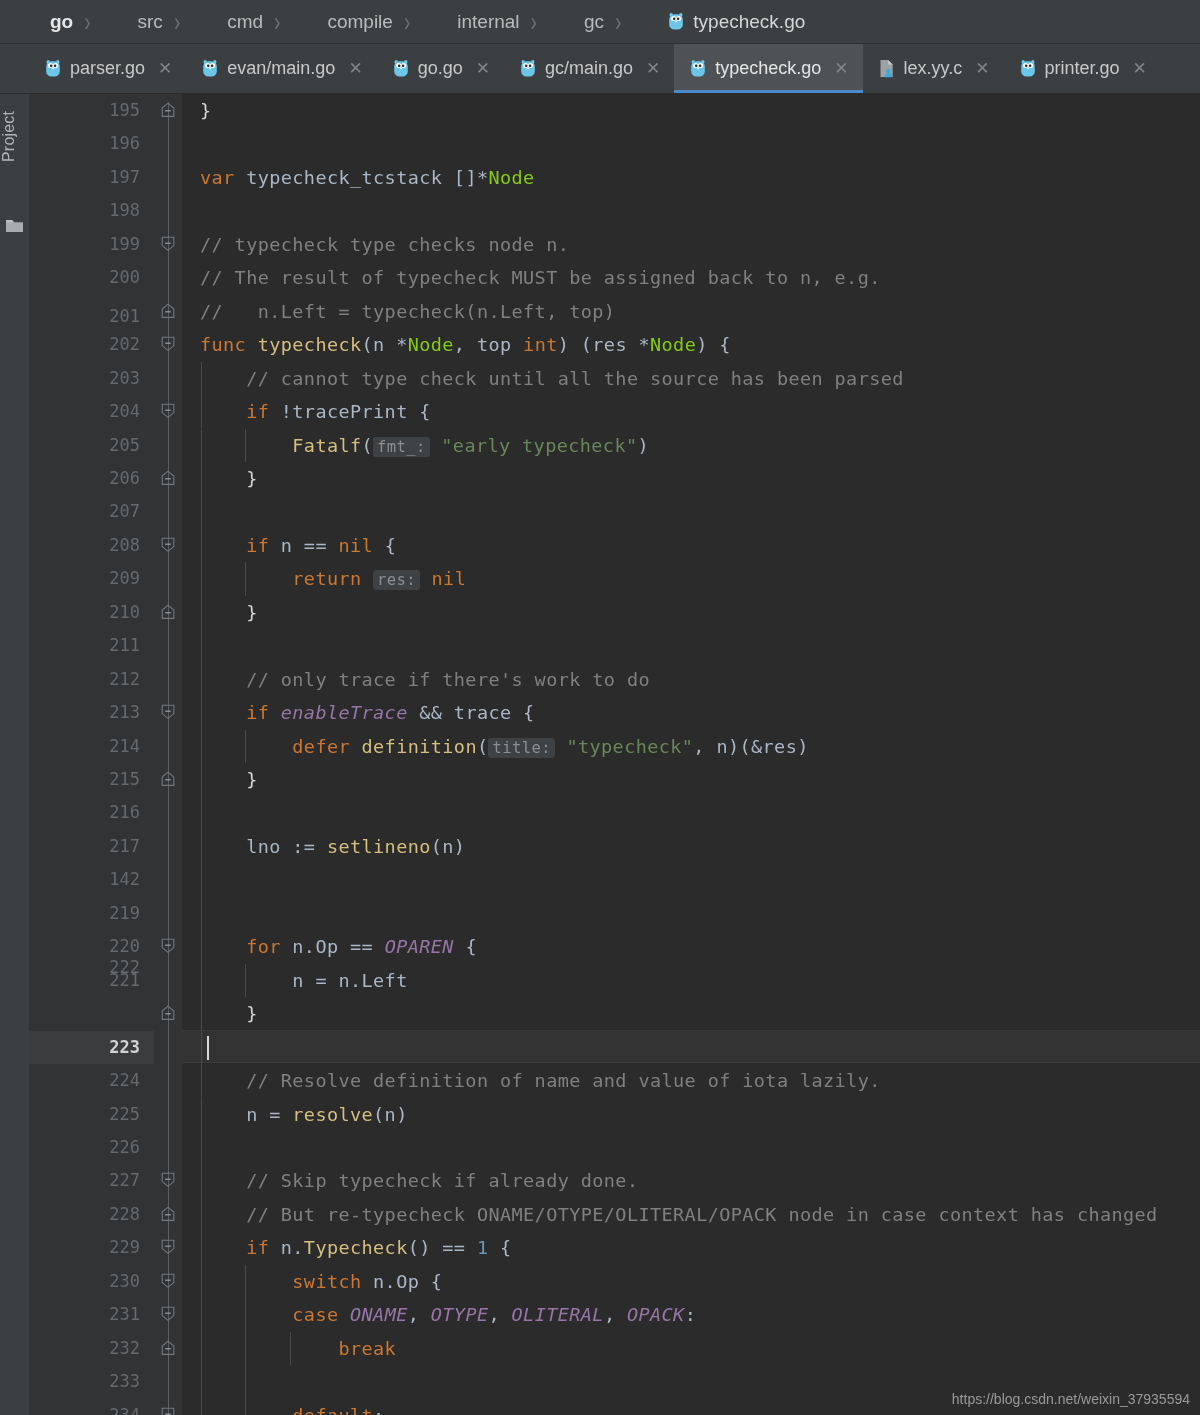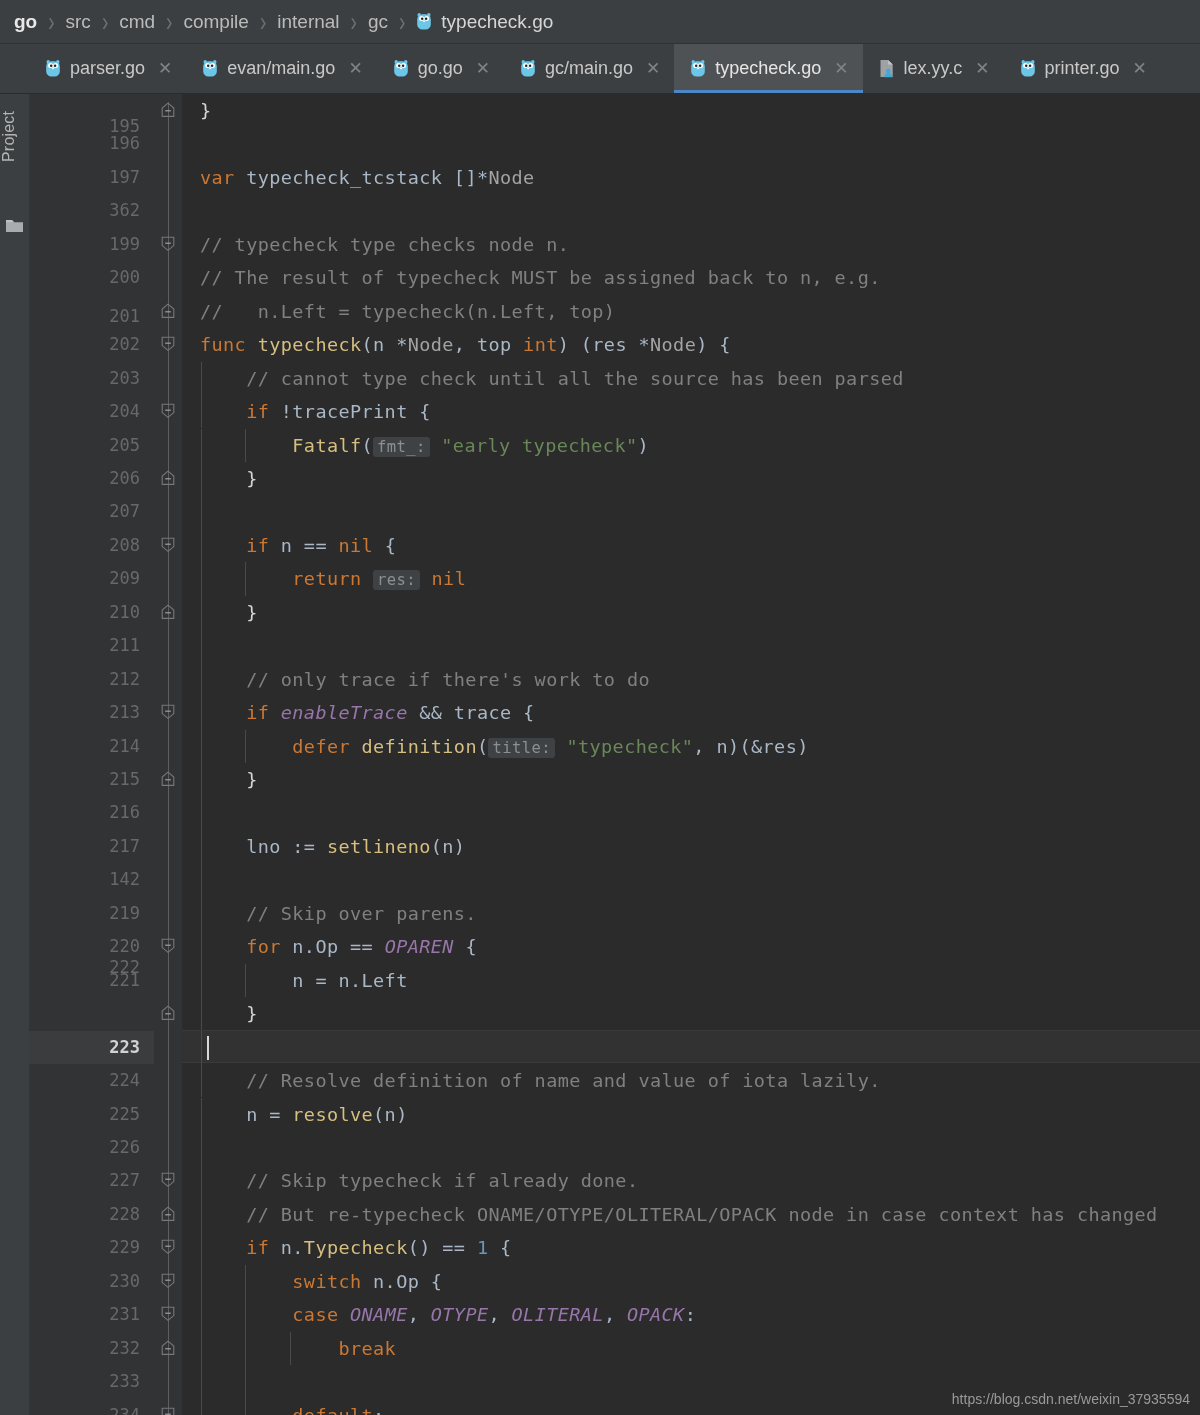--- a/index.html
+++ b/index.html
@@ -30,20 +30,21 @@
     align-items: center;
     padding-left: 14px;
     border-bottom: 1px solid #2f3133;
   }
   .crumb {
     display: flex;
     align-items: center;
     font-size: 19px;
     color: #bbbbbb;
     white-space: nowrap;
+    margin-left: 36px;
   }
   .crumb.root { color: #e8e8e8; font-weight: bold; }
   .crumb.file { color: #d6d6d6; }
   .crumb-sep {
     color: #6e7174;
     font-size: 19px;
     margin: 0 11px;
     font-weight: 300;
     transform: scaleY(1.45);
     display: inline-block;
@@ -229,21 +230,21 @@
     position: absolute;
     width: 2px;
     height: 24px;
     background: #d8d8d8;
     top: 5px;
     left: 25px;
   }
 
   
   .kw   { color: #cc7832; }
-  .typ  { color: #a3a3a3; }
+  .typ  { color: #84cc16; }
   .com  { color: #808080; }
   .str  { color: #6a8759; }
   .fn   { color: #d6bf7f; }
   .gvar { color: #9876aa; font-style: italic; }
   .num  { color: #6897bb; }
   .pln  { color: #a9b7c6; }
   .wht  { color: #d5d5d5; }
 
   .hint {
     background: #3f4244;
@@ -451,24 +452,24 @@
       <div class="folder-ic">
         <svg width="19" height="16" viewBox="0 0 19 16">
           <path d="M1 2h6l2 2.3h9V14H1z" fill="#a8acae"></path>
           <path d="M1 2h6l2 2.3H1z" fill="#bcc0c2"></path>
         </svg>
       </div>
     </div>
 
     <div class="editor">
       <div class="gutter" id="gutter">
-          <div class="lnum" style="top:16px">195</div>
+          <div class="lnum" style="top:0px">195</div>
           <div class="lnum" style="top:33.45px">196</div>
           <div class="lnum" style="top:66.9px">197</div>
-          <div class="lnum" style="top:100.35000000000001px">362</div>
+          <div class="lnum" style="top:100.35000000000001px">198</div>
           <div class="lnum" style="top:133.8px">199</div>
           <div class="lnum" style="top:167.25px">200</div>
           <div class="lnum" style="top:206px">201</div>
           <div class="lnum" style="top:234.15000000000003px">202</div>
           <div class="lnum" style="top:267.6px">203</div>
           <div class="lnum" style="top:301.05px">204</div>
           <div class="lnum" style="top:334.5px">205</div>
           <div class="lnum" style="top:367.95000000000005px">206</div>
           <div class="lnum" style="top:401.40000000000003px">207</div>
           <div class="lnum" style="top:434.85px">208</div>
@@ -616,21 +617,20 @@
           <div class="iguide" style="left:18.5px; top:635.5500000000001px; height:33.45px"></div>
           <div class="iguide" style="left:63.1px; top:635.5500000000001px; height:33.45px"></div>
           <div class="code" style="top:669px"><span class="wht">    }</span></div>
           <div class="iguide" style="left:18.5px; top:669px; height:33.45px"></div>
           <div class="code" style="top:702.45px"></div>
           <div class="iguide" style="left:18.5px; top:702.45px; height:33.45px"></div>
           <div class="code" style="top:735.9000000000001px"><span class="pln">    lno := </span><span class="fn">setlineno</span><span class="pln">(n)</span></div>
           <div class="iguide" style="left:18.5px; top:735.9000000000001px; height:33.45px"></div>
           <div class="code" style="top:769.35px"></div>
           <div class="iguide" style="left:18.5px; top:769.35px; height:33.45px"></div>
-          <div class="code" style="top:802.8000000000001px"><span class="com">    // Skip over parens.</span></div>
           <div class="iguide" style="left:18.5px; top:802.8000000000001px; height:33.45px"></div>
           <div class="code" style="top:836.2500000000001px"><span class="pln">    </span><span class="kw">for </span><span class="pln">n.Op == </span><span class="gvar">OPAREN</span><span class="pln"> {</span></div>
           <div class="iguide" style="left:18.5px; top:836.2500000000001px; height:33.45px"></div>
           <div class="code" style="top:869.7px"><span class="pln">        n = n.Left</span></div>
           <div class="iguide" style="left:18.5px; top:869.7px; height:33.45px"></div>
           <div class="iguide" style="left:63.1px; top:869.7px; height:33.45px"></div>
           <div class="code" style="top:903.1500000000001px"><span class="wht">    }</span></div>
           <div class="iguide" style="left:18.5px; top:903.1500000000001px; height:33.45px"></div>
           <div class="hl-line" style="top:935.6000000000001px"></div>
           <div class="code" style="top:936.6000000000001px"></div>

